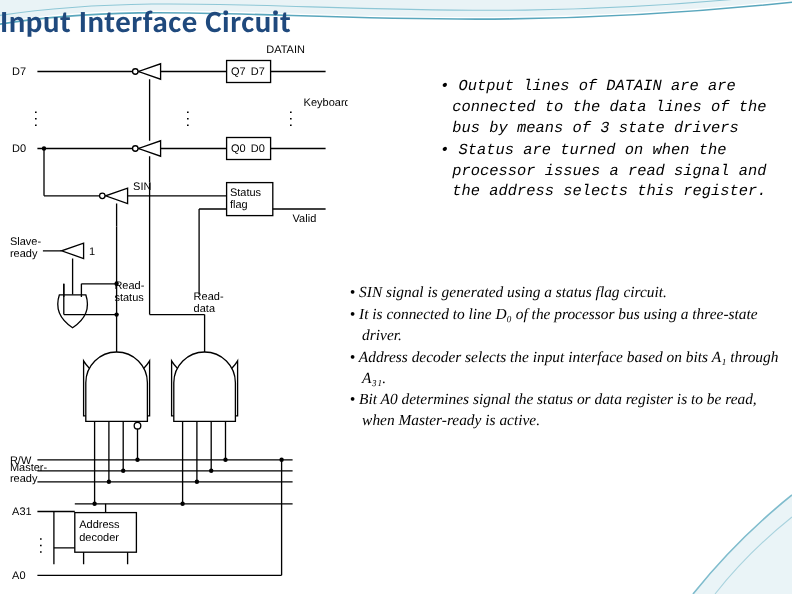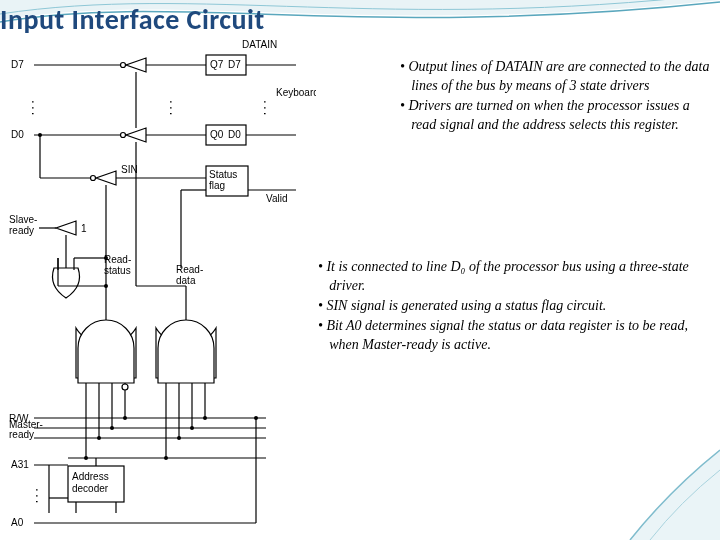--- a/index.html
+++ b/index.html
@@ -36,26 +36,27 @@
     height: 492px;
     z-index: 4;
   }
   .wire { stroke: #000; stroke-width: 1.2; fill: none; }
   .whiteFill { fill: #fff; stroke: #000; stroke-width: 1.2; }
   .lbl { font-family: Arial, sans-serif; font-size: 10px; fill: #000; }
   .dots { font-family: Arial, sans-serif; font-size: 14px; fill: #000; letter-spacing: 2px; }
 
   .para1 {
     position: absolute;
-    top: 58px;
+    top: 70px;
     left: 400px;
     width: 310px;
     font-style: italic;
     font-size: 14px;
     line-height: 1.35;
+    font-family: Liberation Mono, monospace;
   }
   .para2 {
     position: absolute;
     top: 258px;
     left: 318px;
     width: 395px;
     font-style: italic;
     font-size: 14px;
     line-height: 1.35;
   }
@@ -211,26 +212,27 @@
 
   <line class="wire" x1="70" y1="464" x2="70" y2="475"></line>
   <line class="wire" x1="110" y1="464" x2="110" y2="475"></line>
   <line class="wire" x1="43" y1="460" x2="62" y2="460"></line>
   <line class="wire" x1="43" y1="427" x2="43" y2="475"></line>
 
 </svg>
 
 <div class="para1">
   <span class="bullet">• <span>Output lines of  DATAIN are are connected to the data lines of the bus by means of 3 state drivers</span></span>
-  <span class="bullet">• <span>Drivers are turned on when the processor issues a read signal and the address selects this register.</span></span>
+  <span class="bullet">• <span>Status are turned on when the processor issues a read signal and the address selects this register.</span></span>
 </div>
 
 <div class="para2">
+  <span class="bullet">• <span>SIN signal is generated using a status flag circuit.</span></span>
   <span class="bullet">• <span>It is connected to line D₀ of the processor bus using a three-state driver.</span></span>
-  <span class="bullet">• <span>SIN signal is generated using a status flag circuit.</span></span>
+  <span class="bullet">• <span>Address decoder selects the input interface based on bits A₁ through A₃₁.</span></span>
   <span class="bullet">• <span>Bit A0 determines signal the status or data register is to be read, when Master-ready is active.</span></span>
 </div>
 
 <svg class="corner" viewBox="0 0 120 120">
   <path d="M120,120 L120,30 Q70,70 30,120 Z" fill="#eaf4f7"></path>
   <path d="M120,30 Q70,70 30,120" fill="none" stroke="#7fbccd" stroke-width="1.5"></path>
   <path d="M120,50 Q80,82 50,120" fill="none" stroke="#a9d3de" stroke-width="1"></path>
 </svg>
 
 </body></html>

